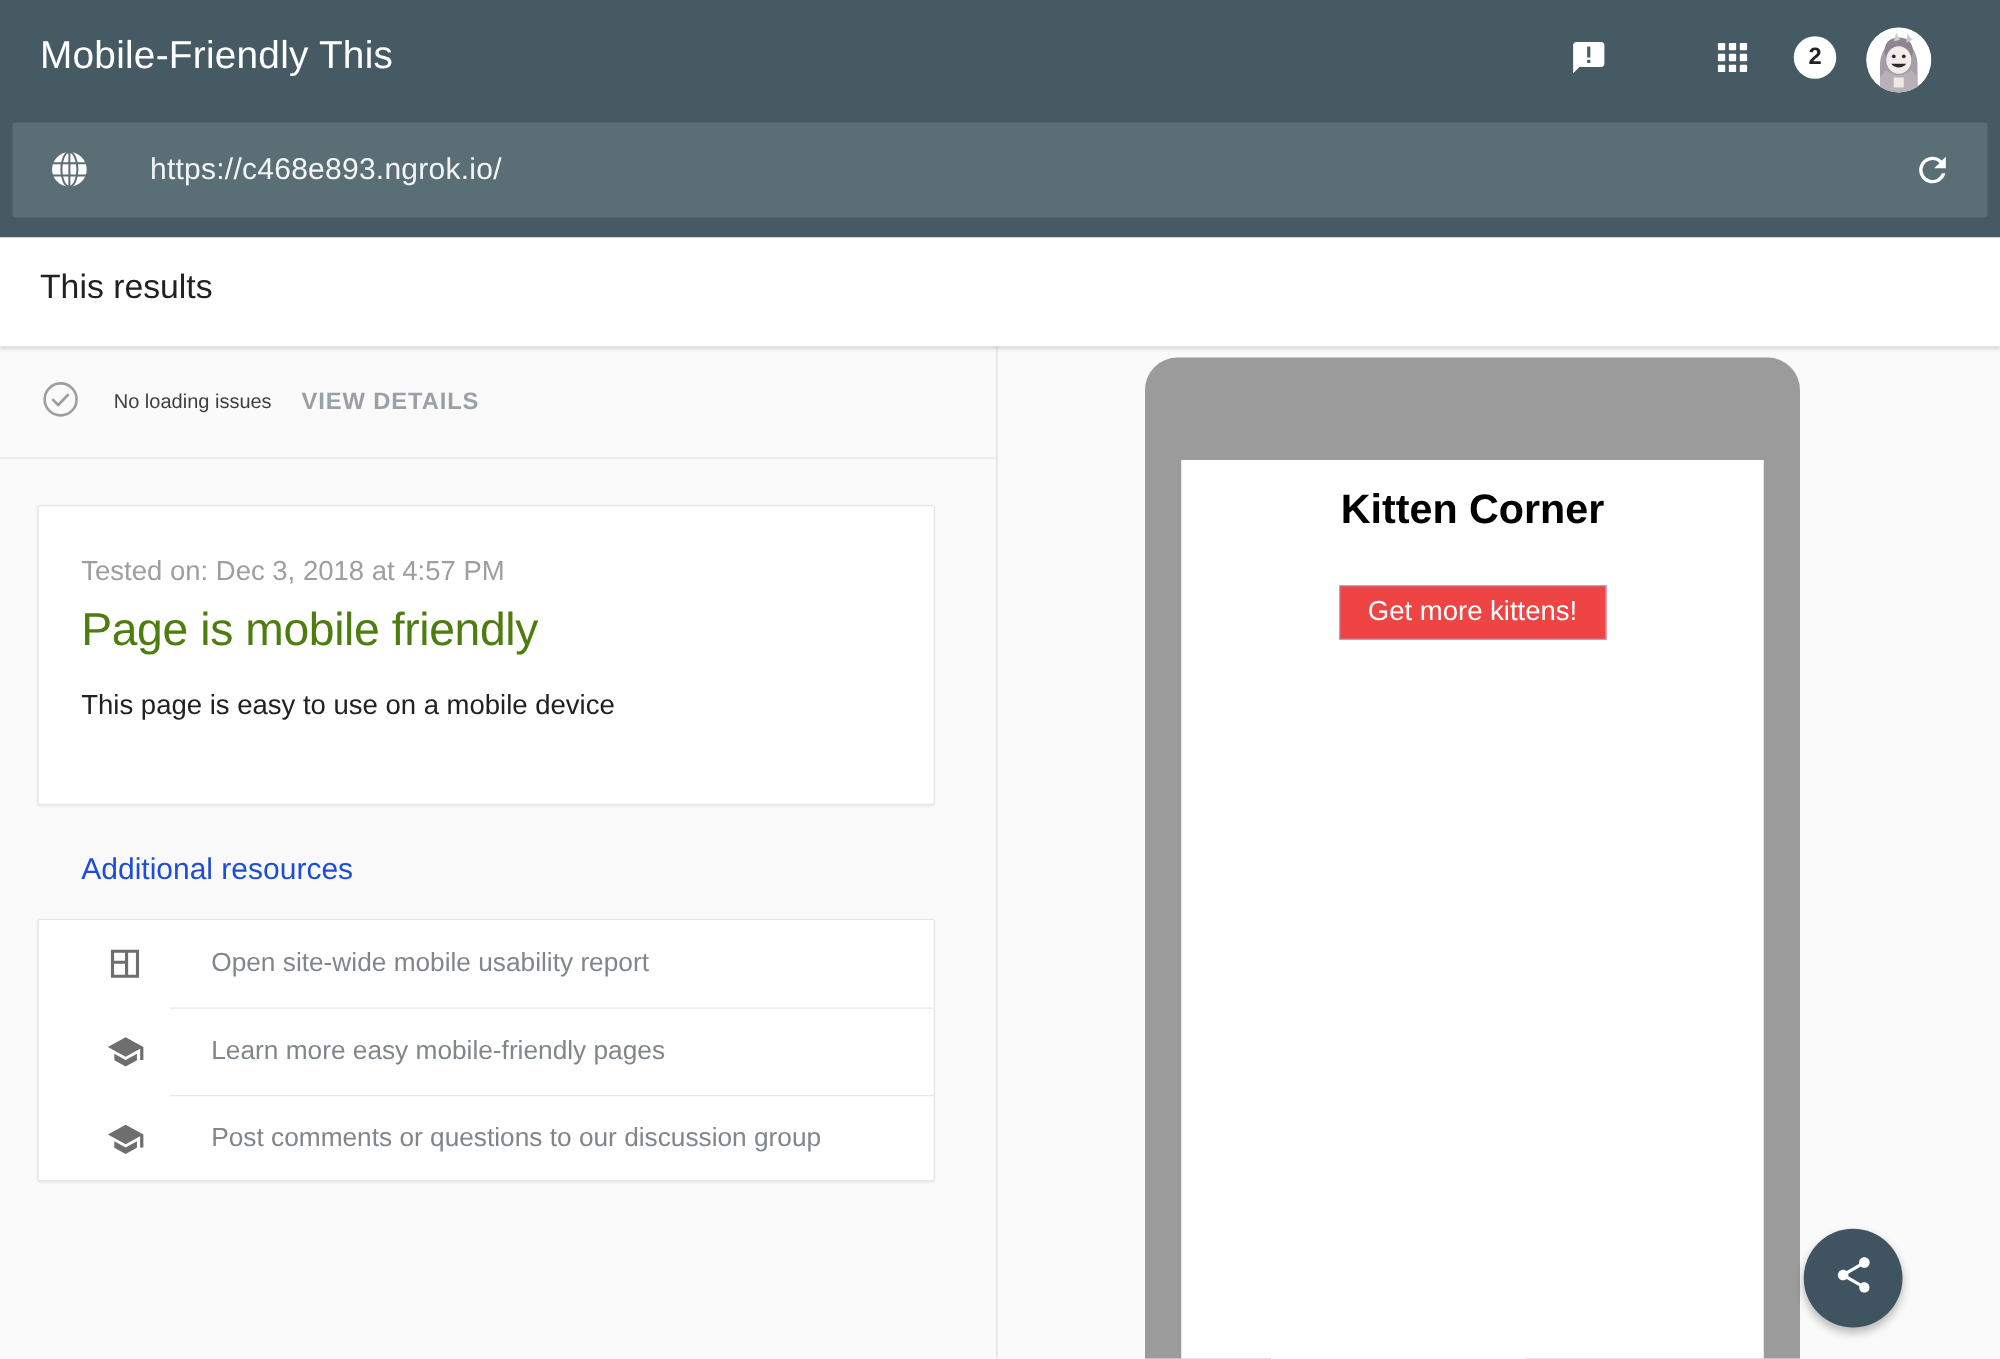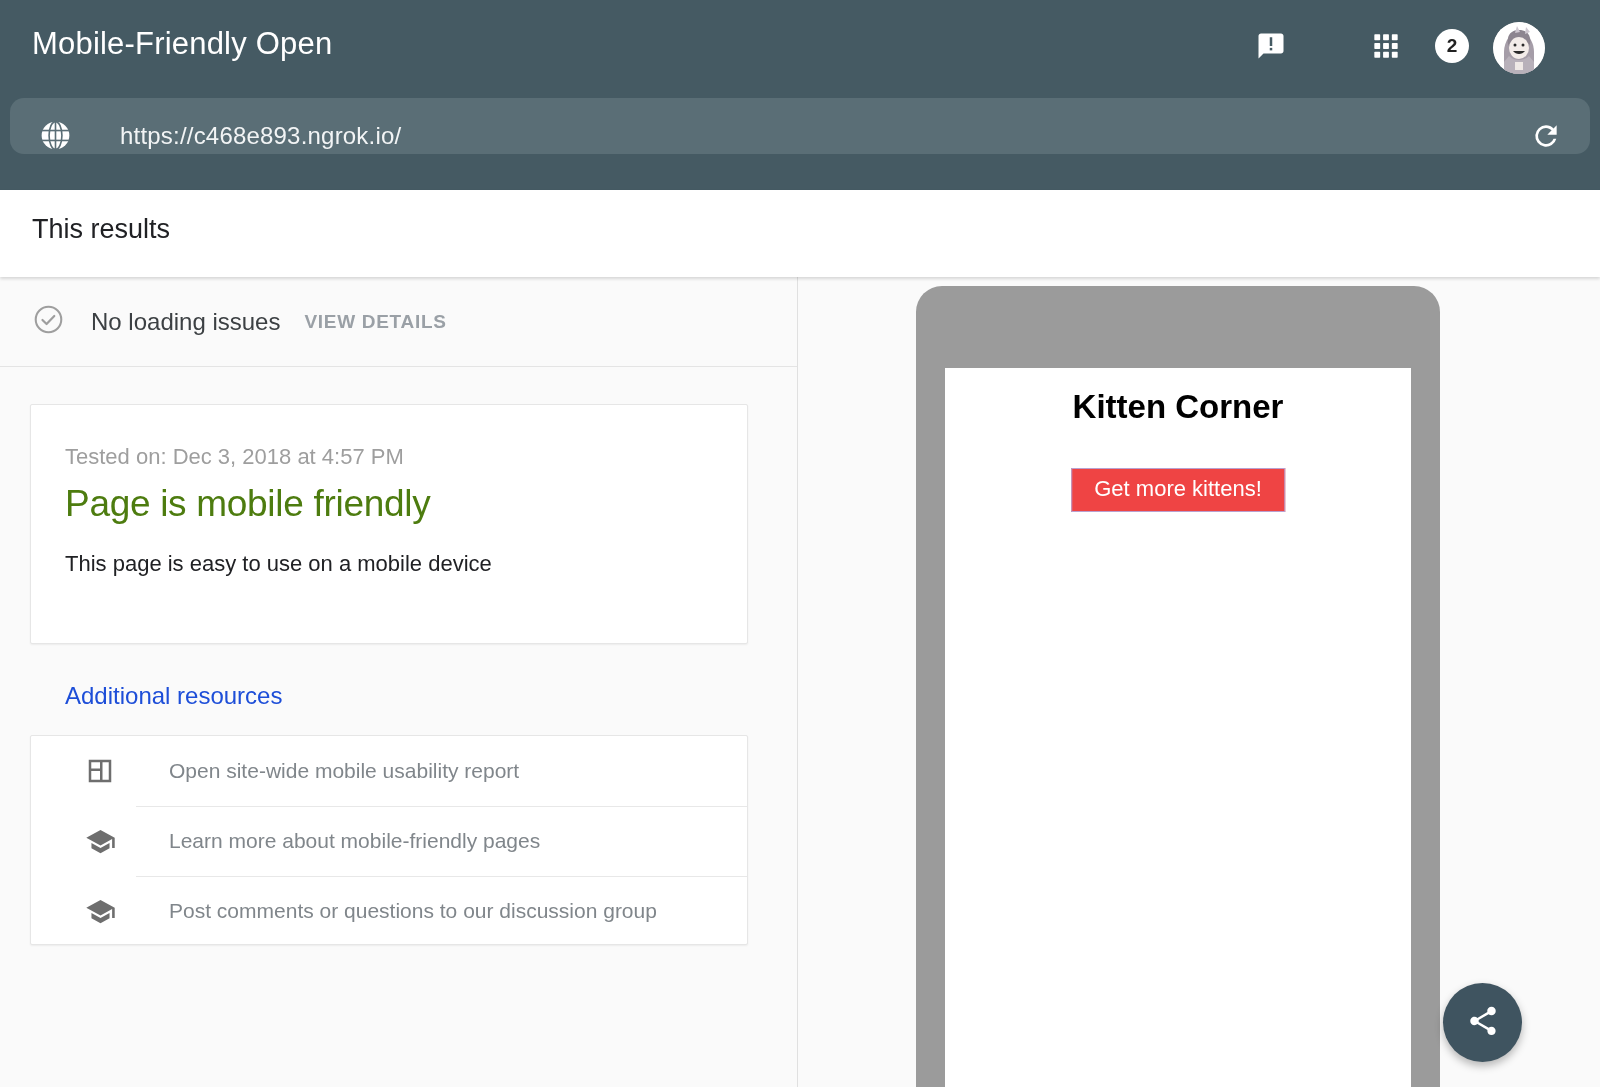--- a/index.html
+++ b/index.html
@@ -34,22 +34,22 @@
     display:flex; align-items:center; justify-content:center;
     font-size:19px; font-weight:700; color:#222; font-family:"Liberation Sans",sans-serif;
   }
   .avatar {
     width: 52px; height: 52px; border-radius: 50%; overflow: hidden;
     background: #d9d9d9; display:block;
   }
 
   
   .urlbar {
-    position: absolute; left: 10px; top: 98px; width: 1580px; height: 56px;
-    background: #5a6e76; border-radius: 14px;
+    position: absolute; left: 10px; top: 98px; width: 1580px; height: 76px;
+    background: #5a6e76; border-radius: 2px;
   }
   .url-globe { position:absolute; left: 28px; top: 20px; }
   .url-text {
     position: absolute; left: 110px; top: 0; height: 76px;
     display: flex; align-items: center;
     font-size: 24px; color: #f2f4f5; letter-spacing: .2px;
   }
   .url-reload { position: absolute; right: 28px; top: 22px; cursor: pointer; }
 
   
@@ -69,21 +69,21 @@
     position: absolute; left: 0; top: 277px; width: 798px; height: 810px;
     background: #fafafa;
     border-right: 1px solid #e0e0e0;
     overflow: hidden;
   }
   .loading-row {
     position: relative; height: 90px; border-bottom: 1px solid #e4e4e4;
     display: flex; align-items: center; padding-left: 32px;
   }
   .loading-label {
-    font-size: 24px; color: #3c4043; margin-left: 26px;
+    font-size: 16px; color: #3c4043; margin-left: 26px;
   }
   .view-details {
     font-size: 19px; color: #9aa0a6; font-weight: 700; letter-spacing: .7px;
     margin-left: 24px; cursor: pointer;
   }
 
   .card {
     position: absolute; left: 30px; top: 127px; width: 718px; height: 240px;
     background: #fff; border: 1px solid #e6e6e6; border-radius: 2px;
     box-shadow: 0 1px 2px rgba(0,0,0,.06);
@@ -154,21 +154,21 @@
     display: flex; align-items: center; justify-content: center;
     cursor: pointer; z-index: 40;
   }
 </style>
 </head>
 <body>
 
 <div id="app">
 
   <div class="topbar">
-    <div class="app-title">Mobile-Friendly Open</div>
+    <div class="app-title">Mobile-Friendly This</div>
 
     <div class="ic-btn ic-feedback">
       <svg width="30" height="30" viewBox="0 0 24 24" aria-hidden="true">
         <path fill="#ffffff" d="M20 2H4c-1.1 0-2 .9-2 2v18l4-4h14c1.1 0 2-.9 2-2V4c0-1.1-.9-2-2-2z" transform="translate(0,0)"></path>
         <rect x="11" y="5" width="2" height="7" fill="#455a63"></rect>
         <rect x="11" y="13.5" width="2" height="2" fill="#455a63"></rect>
       </svg>
     </div>
 
     <div class="ic-btn ic-apps">
@@ -266,21 +266,21 @@
         <span class="res-label">Open site-wide mobile usability report</span>
       </div>
 
       <div class="res-row">
         <span class="res-icon">
           <svg width="31" height="31" viewBox="0 0 24 24" aria-hidden="true">
             <path fill="#6e6e6e" d="M12 3L1 9l11 6 9-4.91V17h2V9L12 3z"></path>
             <path fill="#6e6e6e" d="M5 13.18v4L12 21l7-3.82v-4L12 17l-7-3.82z"></path>
           </svg>
         </span>
-        <span class="res-label">Learn more about mobile-friendly pages</span>
+        <span class="res-label">Learn more easy mobile-friendly pages</span>
       </div>
 
       <div class="res-row">
         <span class="res-icon">
           <svg width="31" height="31" viewBox="0 0 24 24" aria-hidden="true">
             <path fill="#6e6e6e" d="M12 3L1 9l11 6 9-4.91V17h2V9L12 3z"></path>
             <path fill="#6e6e6e" d="M5 13.18v4L12 21l7-3.82v-4L12 17l-7-3.82z"></path>
           </svg>
         </span>
         <span class="res-label">Post comments or questions to our discussion group</span>

